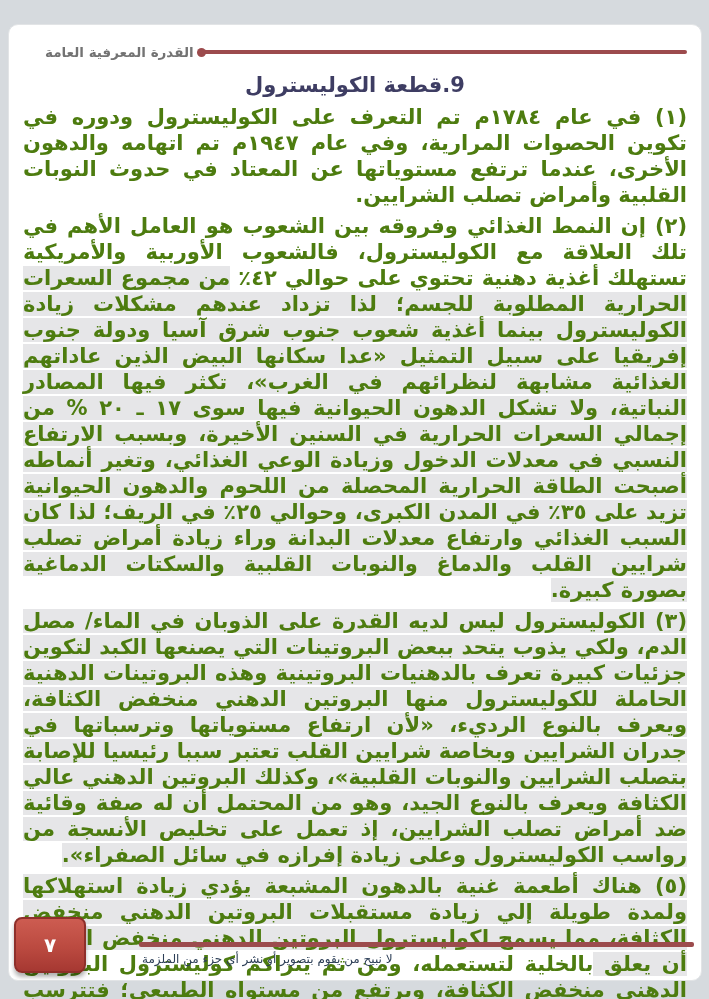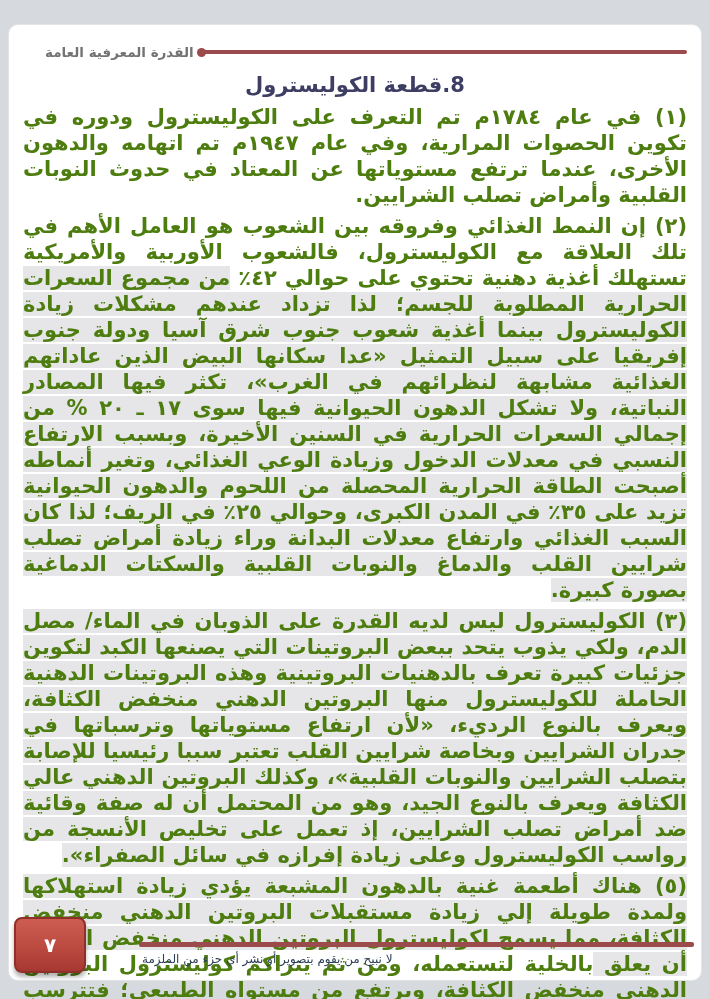--- a/index.html
+++ b/index.html
@@ -63,21 +63,21 @@
 <body>
 
 <div class="canvas">
   <div class="page-card">
 
     <div class="hdr">
       <span class="hdr-label">القدرة المعرفية العامة</span>
       <div class="hdr-rule"></div>
     </div>
 
-    <div class="title">8.قطعة الكوليسترول</div>
+    <div class="title">9.قطعة الكوليسترول</div>
 
     <div class="passage">
       <p><span>(١) في عام ١٧٨٤م تم التعرف على الكوليسترول ودوره في تكوين الحصوات المرارية، وفي عام ١٩٤٧م تم اتهامه والدهون الأخرى، عندما ترتفع مستوياتها عن المعتاد في حدوث النوبات القلبية وأمراض تصلب الشرايين.</span></p>
       <p><span>(٢) إن النمط الغذائي وفروقه بين الشعوب هو العامل الأهم في تلك العلاقة مع الكوليسترول، فالشعوب الأوربية والأمريكية تستهلك أغذية دهنية تحتوي على حوالي ٤٢٪ </span><span class="hl">من مجموع السعرات الحرارية المطلوبة للجسم؛ لذا تزداد عندهم مشكلات زيادة الكوليسترول بينما أغذية شعوب جنوب شرق آسيا ودولة جنوب إفريقيا على سبيل التمثيل «عدا سكانها البيض الذين عاداتهم الغذائية مشابهة لنظرائهم في الغرب»، تكثر فيها المصادر النباتية، ولا تشكل الدهون الحيوانية فيها سوى ١٧ ـ ٢٠ % من إجمالي السعرات الحرارية في السنين الأخيرة، وبسبب الارتفاع النسبي في معدلات الدخول وزيادة الوعي الغذائي، وتغير أنماطه أصبحت الطاقة الحرارية المحصلة من اللحوم والدهون الحيوانية تزيد على ٣٥٪ في المدن الكبرى، وحوالي ٢٥٪ في الريف؛ لذا كان السبب الغذائي وارتفاع معدلات البدانة وراء زيادة أمراض تصلب شرايين القلب والدماغ والنوبات القلبية والسكتات الدماغية بصورة كبيرة.</span></p>
       <p><span class="hl">(٣) الكوليسترول ليس لديه القدرة على الذوبان في الماء/ مصل الدم، ولكي يذوب يتحد ببعض البروتينات التي يصنعها الكبد لتكوين جزئيات كبيرة تعرف بالدهنيات البروتينية وهذه البروتينات الدهنية الحاملة للكوليسترول منها البروتين الدهني منخفض الكثافة، ويعرف بالنوع الرديء، «لأن ارتفاع مستوياتها وترسباتها في جدران الشرايين وبخاصة شرايين القلب تعتبر سببا رئيسيا للإصابة بتصلب الشرايين والنوبات القلبية»، وكذلك البروتين الدهني عالي الكثافة ويعرف بالنوع الجيد، وهو من المحتمل أن له صفة وقائية ضد أمراض تصلب الشرايين، إذ تعمل على تخليص الأنسجة من رواسب الكوليسترول وعلى زيادة إفرازه في سائل الصفراء».</span></p>
       <p><span class="hl">(٥) هناك أطعمة غنية بالدهون المشبعة يؤدي زيادة استهلاكها ولمدة طويلة إلي زيادة مستقبلات البروتين الدهني منخفض الكثافة، مما يسمح لكوليسترول البروتين الدهني منخفض الكثافة أن يعلق </span><span>بالخلية لتستعمله، ومن ثم يتراكم كوليسترول البروتين الدهني منخفض الكثافة، ويرتفع من مستواه الطبيعي؛ فتترسب أملاحه على الجدران الداخلية المبطنة للشرايين القلبية والدماغية مما يؤدي لصلابتها وتصلبها وخشونتها وضيقها وعجزها عن القيام بدورها.</span></p>
     </div>
 
     <table class="qtable">
       <colgroup>

